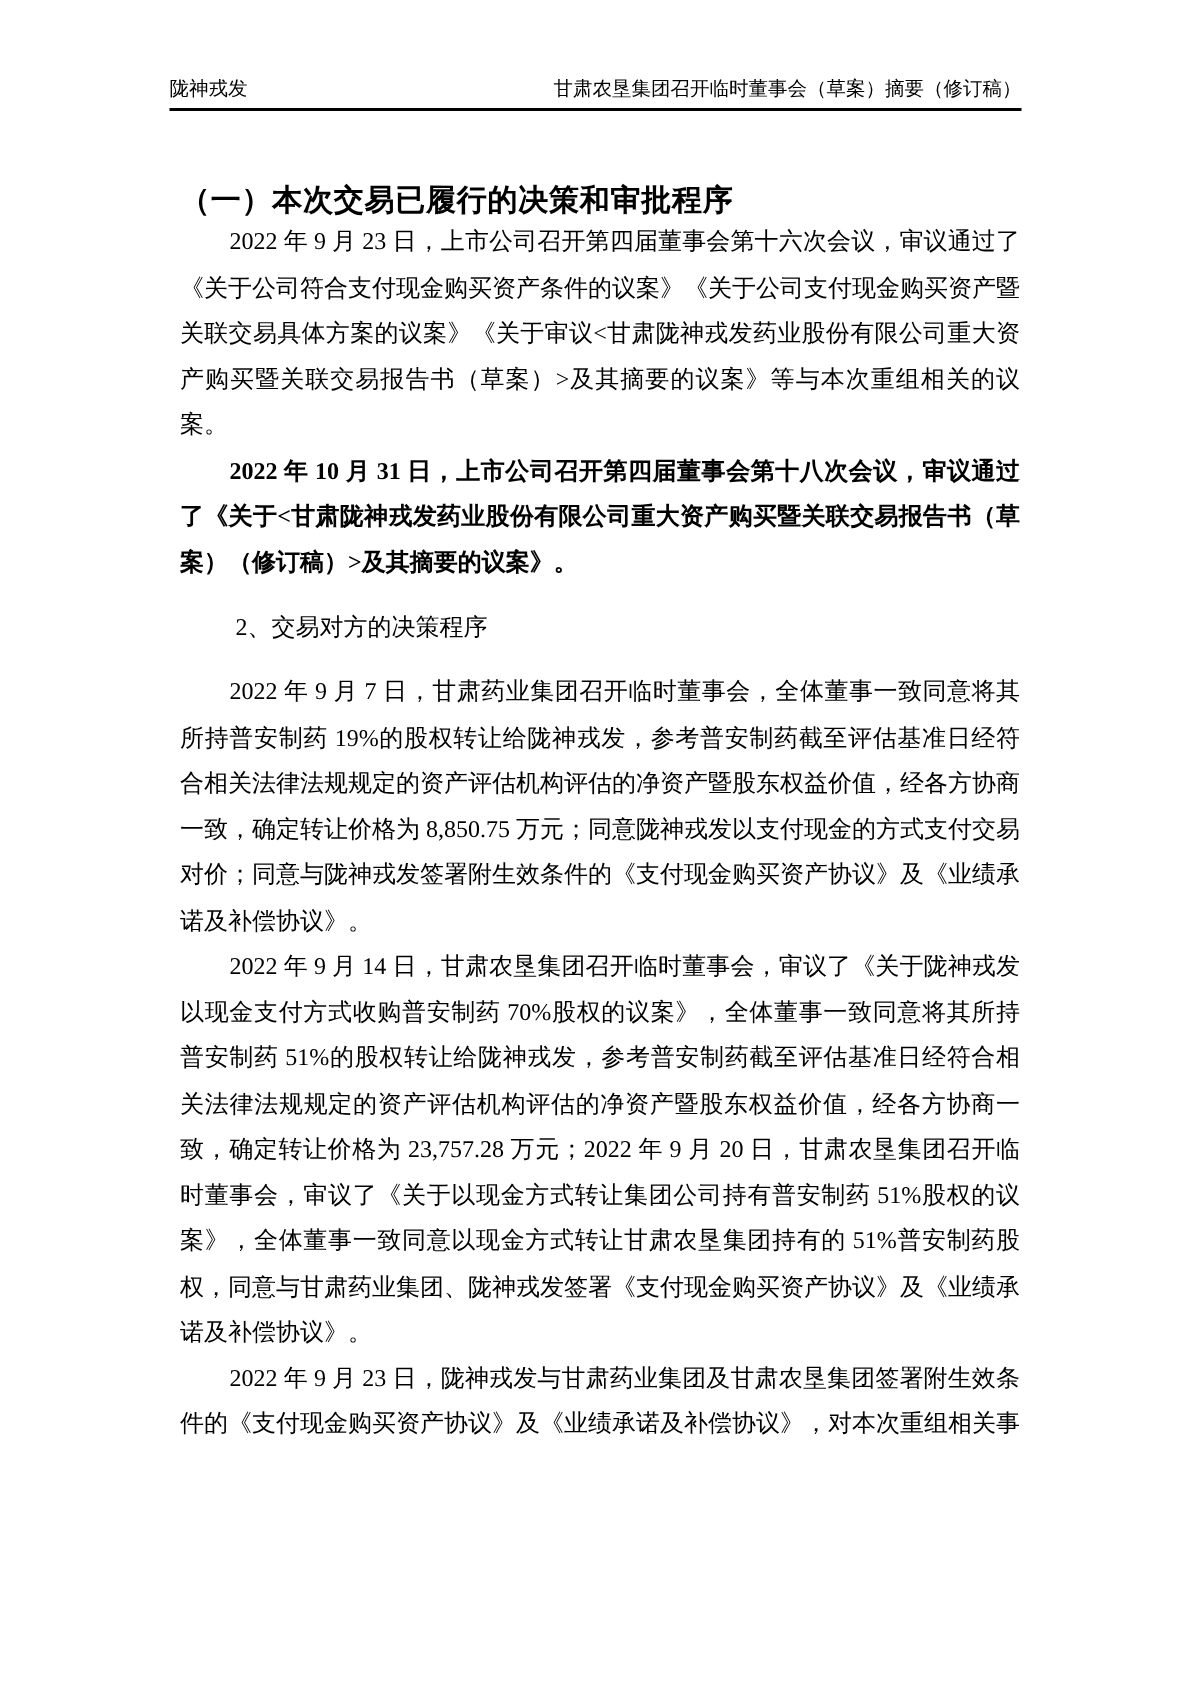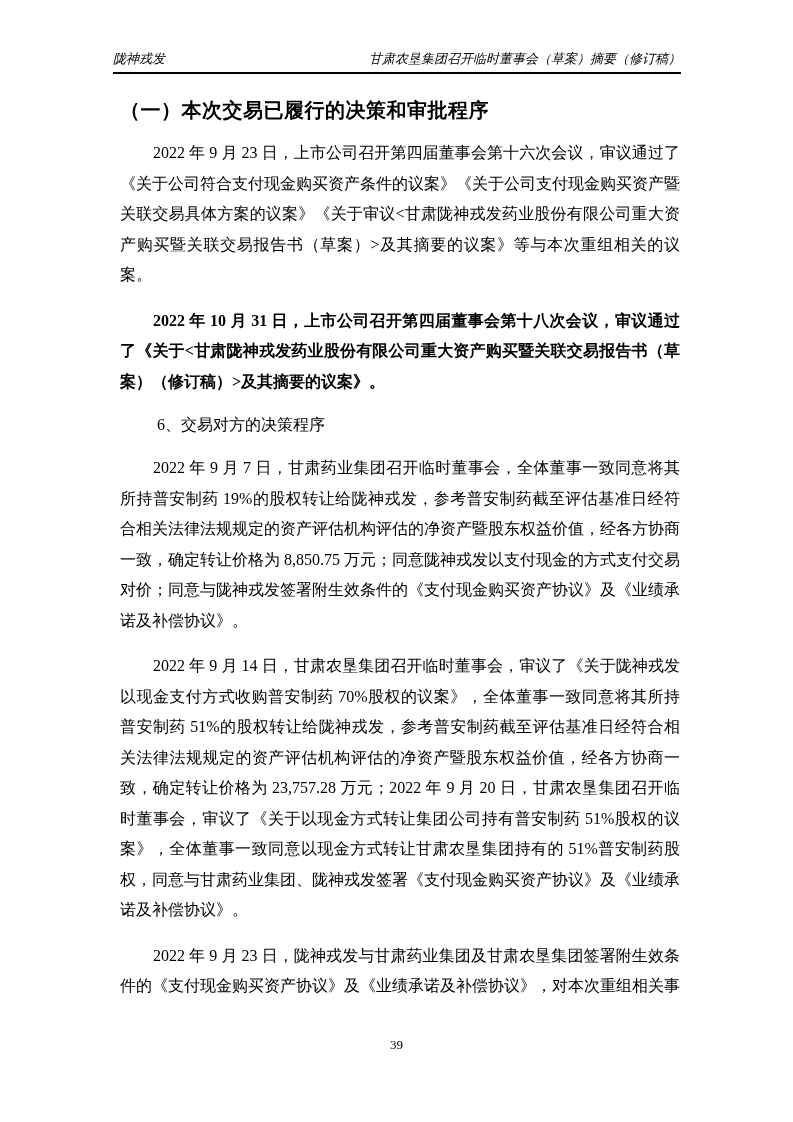--- a/index.html
+++ b/index.html
@@ -23,31 +23,30 @@
     left: 113px;
     right: 112px;
   }
   .header-row {
     display: flex;
     justify-content: space-between;
     font-size: 13px;
     line-height: 1.45;
     padding-bottom: 3px;
     border-bottom: 2px solid #000000;
-    font-style: italic;
   }
   .header-left {
     white-space: nowrap;
   }
   .header-right {
     white-space: nowrap;
   }
   .content {
     position: absolute;
-    top: 84px;
+    top: 108px;
     left: 120px;
     width: 560px;
   }
   .section-title {
     font-family: "Liberation Sans", "DejaVu Sans", sans-serif;
     font-weight: bold;
     font-size: 20px;
     line-height: 1.3;
     letter-spacing: 0.5px;
     margin: 13px 0 0 0;
@@ -58,21 +57,21 @@
     margin: 17px 0;
     padding-left: 37px;
     line-height: 1.4;
   }
   .para {
     font-size: 16px;
     line-height: 30.5px;
     text-align: justify;
     text-justify: inter-character;
     text-indent: 33px;
-    margin: 15px 0;
+    margin: 0 0;
     word-break: break-all;
   }
   .para.bold {
     font-weight: bold;
   }
   .footer {
     position: absolute;
     left: 0;
     right: 0;
     top: 1037px;
@@ -93,26 +92,23 @@
   </div>
 
   <div class="content">
     <div class="section-title">（一）本次交易已履行的决策和审批程序</div>
 
 
     <p class="para">2022 年 9 月 23 日，上市公司召开第四届董事会第十六次会议，审议通过了《关于公司符合支付现金购买资产条件的议案》《关于公司支付现金购买资产暨关联交易具体方案的议案》《关于审议&lt;甘肃陇神戎发药业股份有限公司重大资产购买暨关联交易报告书（草案）&gt;及其摘要的议案》等与本次重组相关的议案。</p>
 
     <p class="para bold">2022 年 10 月 31 日，上市公司召开第四届董事会第十八次会议，审议通过了《关于&lt;甘肃陇神戎发药业股份有限公司重大资产购买暨关联交易报告书（草案）（修订稿）&gt;及其摘要的议案》。</p>
 
-    <div class="sub-heading">6、交易对方的决策程序</div>
+    <div class="sub-heading">2、交易对方的决策程序</div>
 
     <p class="para">2022 年 9 月 7 日，甘肃药业集团召开临时董事会，全体董事一致同意将其所持普安制药 19%的股权转让给陇神戎发，参考普安制药截至评估基准日经符合相关法律法规规定的资产评估机构评估的净资产暨股东权益价值，经各方协商一致，确定转让价格为 8,850.75 万元；同意陇神戎发以支付现金的方式支付交易对价；同意与陇神戎发签署附生效条件的《支付现金购买资产协议》及《业绩承诺及补偿协议》。</p>
 
     <p class="para">2022 年 9 月 14 日，甘肃农垦集团召开临时董事会，审议了《关于陇神戎发以现金支付方式收购普安制药 70%股权的议案》，全体董事一致同意将其所持普安制药 51%的股权转让给陇神戎发，参考普安制药截至评估基准日经符合相关法律法规规定的资产评估机构评估的净资产暨股东权益价值，经各方协商一致，确定转让价格为 23,757.28 万元；2022 年 9 月 20 日，甘肃农垦集团召开临时董事会，审议了《关于以现金方式转让集团公司持有普安制药 51%股权的议案》，全体董事一致同意以现金方式转让甘肃农垦集团持有的 51%普安制药股权，同意与甘肃药业集团、陇神戎发签署《支付现金购买资产协议》及《业绩承诺及补偿协议》。</p>
 
     <p class="para">2022 年 9 月 23 日，陇神戎发与甘肃药业集团及甘肃农垦集团签署附生效条件的《支付现金购买资产协议》及《业绩承诺及补偿协议》，对本次重组相关事</p>
   </div>
 
-  <div class="footer">
-    <span>39</span>
-  </div>
 
 </div>
 
 </body></html>

